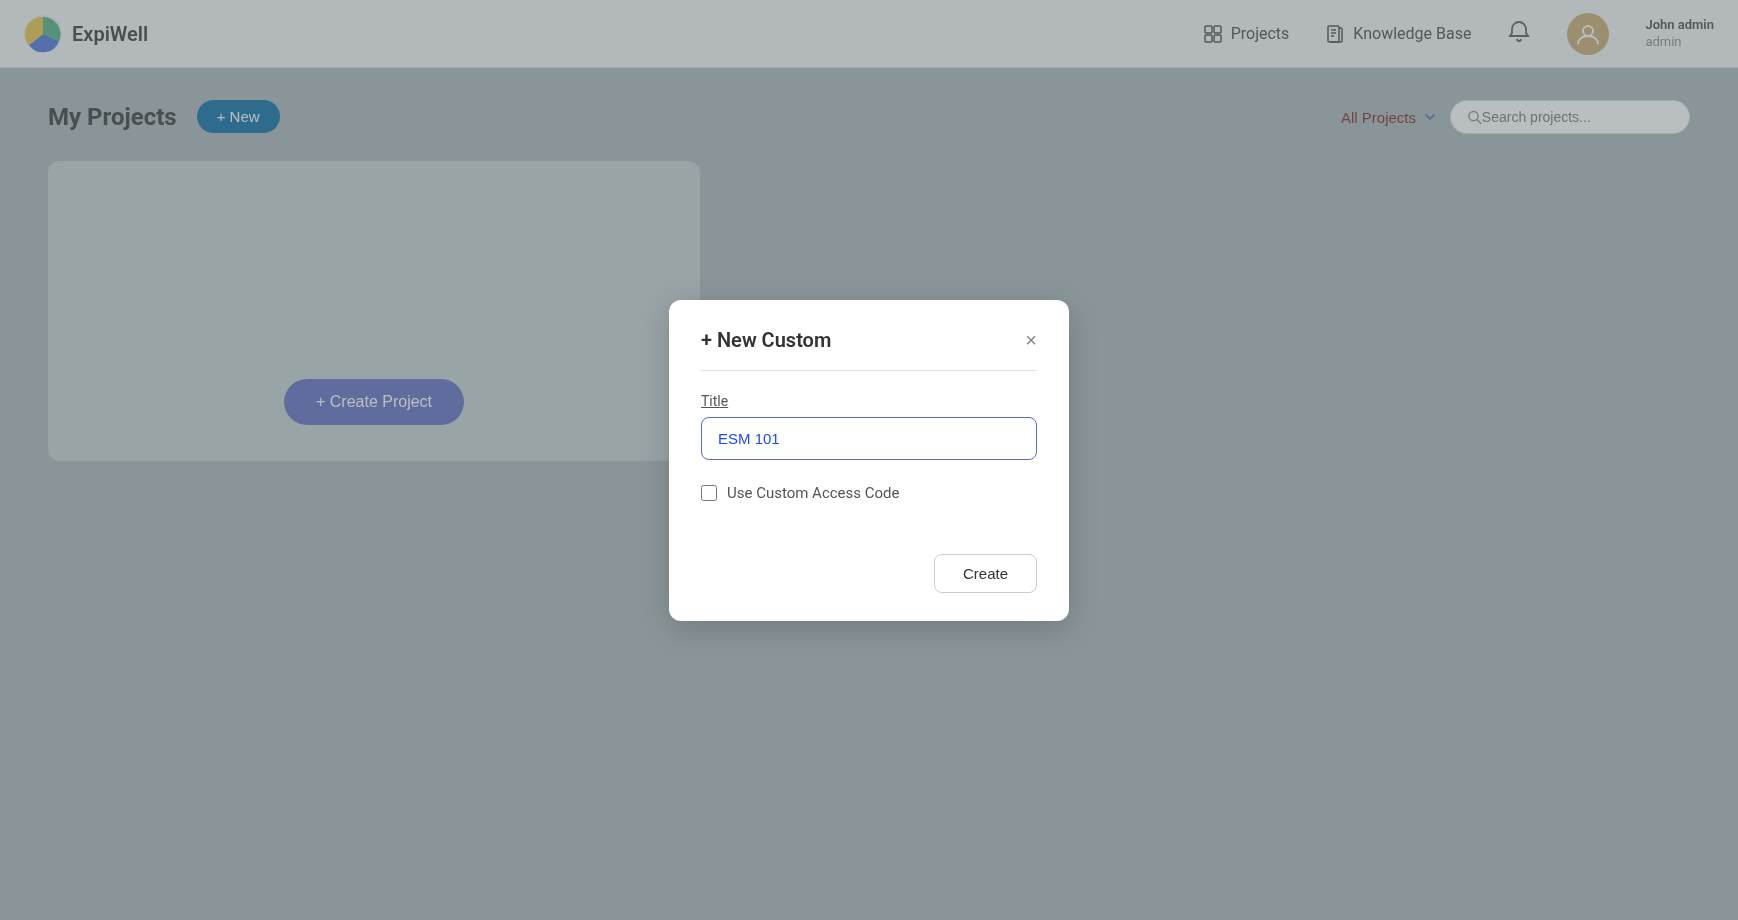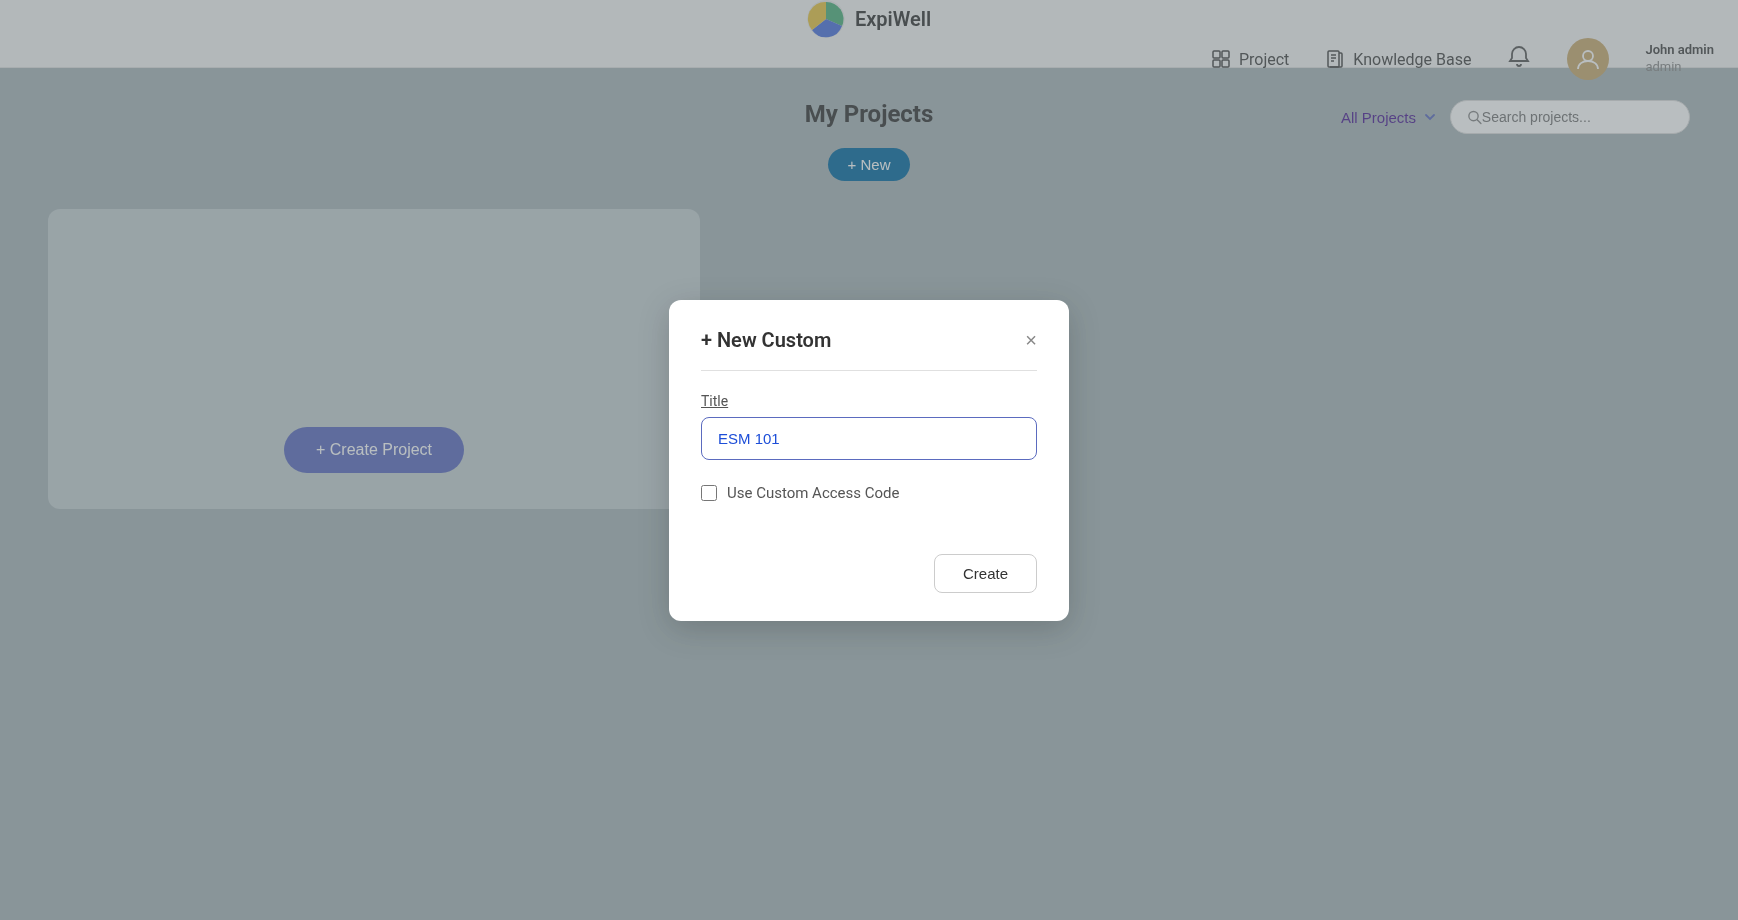--- a/index.html
+++ b/index.html
@@ -15,21 +15,20 @@
     
     .header {
       background: #f5f5f5;
       height: 68px;
       display: flex;
       align-items: center;
       padding: 0 24px;
       border-bottom: 1px solid #e0e0e0;
       position: relative;
       z-index: 1;
-      flex-direction: column;
     }
     .logo-area {
       display: flex;
       align-items: center;
       gap: 10px;
       flex: 0 0 auto;
     }
     .logo-icon {
       width: 38px;
       height: 38px;
@@ -94,21 +93,20 @@
     
     .main {
       padding: 32px 48px;
       position: relative;
     }
     .page-header {
       display: flex;
       align-items: center;
       gap: 20px;
       margin-bottom: 28px;
-      flex-direction: column;
     }
     .page-title {
       font-size: 24px;
       font-weight: 700;
       color: #333;
     }
     .new-btn {
       background: #0369a1;
       color: #fff;
       border: none;
@@ -128,21 +126,21 @@
       gap: 12px;
       position: absolute;
       top: 32px;
       right: 48px;
     }
     .all-projects-btn {
       display: flex;
       align-items: center;
       gap: 6px;
       font-size: 15px;
-      color: #4c1d95;
+      color: #7f1d1d;
       cursor: pointer;
       background: none;
       border: none;
     }
     .search-box {
       display: flex;
       align-items: center;
       background: #fff;
       border: 1px solid #ddd;
       border-radius: 24px;
@@ -298,21 +296,21 @@
   </div>
 
   <nav class="header-nav">
     <div class="nav-item">
       <svg width="20" height="20" viewBox="0 0 20 20" fill="none" xmlns="http://www.w3.org/2000/svg">
         <rect x="2" y="2" width="7" height="7" rx="1" stroke="#444" stroke-width="1.5"></rect>
         <rect x="11" y="2" width="7" height="7" rx="1" stroke="#444" stroke-width="1.5"></rect>
         <rect x="2" y="11" width="7" height="7" rx="1" stroke="#444" stroke-width="1.5"></rect>
         <rect x="11" y="11" width="7" height="7" rx="1" stroke="#444" stroke-width="1.5"></rect>
       </svg>
-      <span>Project</span>
+      <span>Projects</span>
     </div>
     <div class="nav-item">
       <svg width="20" height="20" viewBox="0 0 20 20" fill="none" xmlns="http://www.w3.org/2000/svg">
         <rect x="3" y="2" width="11" height="16" rx="1" stroke="#444" stroke-width="1.5"></rect>
         <path d="M14 4h2a1 1 0 011 1v12a1 1 0 01-1 1H5" stroke="#444" stroke-width="1.5"></path>
         <line x1="6" y1="6" x2="11" y2="6" stroke="#444" stroke-width="1.5"></line>
         <line x1="6" y1="9" x2="11" y2="9" stroke="#444" stroke-width="1.5"></line>
         <line x1="6" y1="12" x2="9" y2="12" stroke="#444" stroke-width="1.5"></line>
       </svg>
       <span>Knowledge Base</span>

